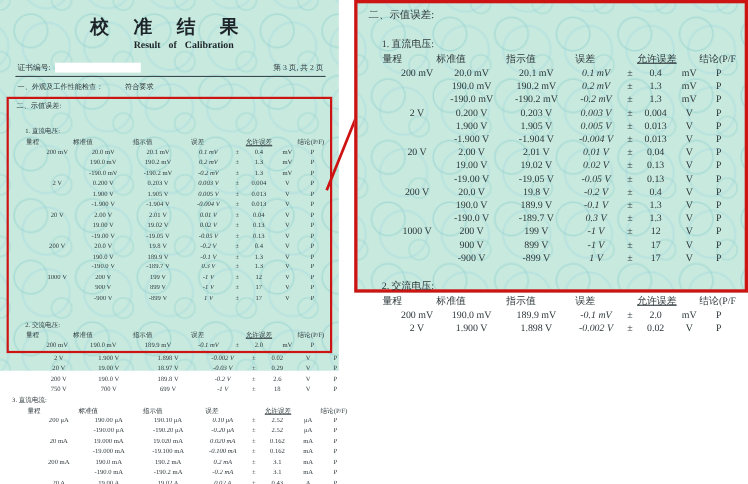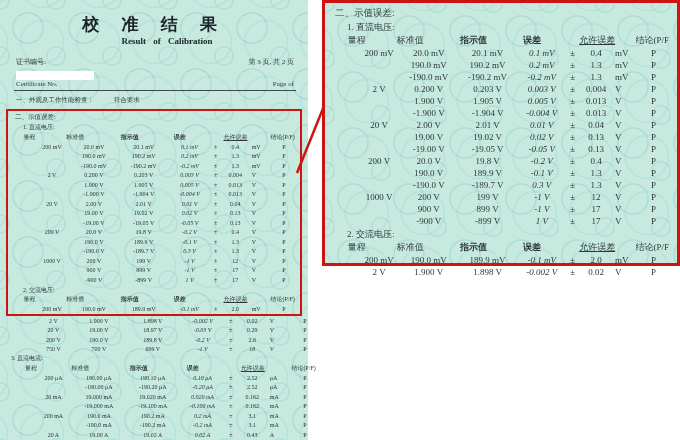--- a/index.html
+++ b/index.html
@@ -10,47 +10,47 @@
     background-color:#c7e9de;
     background-image:
       radial-gradient(circle, rgba(134,204,201,0) 14px, rgba(134,204,201,.50) 15px, rgba(134,204,201,0) 16.5px),
       radial-gradient(circle, rgba(134,204,201,0) 8px, rgba(134,204,201,.40) 9px, rgba(134,204,201,0) 10.5px),
       radial-gradient(circle, rgba(158,214,224,0) 20px, rgba(158,214,224,.42) 21.5px, rgba(158,214,224,0) 23px);
     background-size:56px 56px;
     background-position:0 0, 28px 28px, 14px 14px;
   }
 
   
-  .page { position:absolute; left:0; top:0; width:308px; height:440px; }
+  .page { position:absolute; left:0; top:0; width:308px; height:337px; }
   .title-cn { text-align:center; margin-top:13px; font-size:17px; font-weight:bold;
     letter-spacing:9px; color:#1d2429; }
   .title-en { text-align:center; font-size:9px; font-weight:bold; word-spacing:5px; color:#1d2429;margin-left:26px; }
   .cert-row { display:flex; justify-content:space-between; margin:11px 14px 0 16px; font-size:7px; }
-  .cert-left  { display:flex; align-items:flex-start; gap:4px;flex-direction:column; }
+  .cert-left  { display:flex; align-items:flex-start; gap:4px; }
   .redacted { display:inline-block; width:78px; height:9px; background:#ffffff; }
   .cert-en-row { display:flex; justify-content:space-between; margin:0 14px 0 16px; font-size:7px; }
   .rule { border:none; border-top:1px solid #3a4a50; margin:2px 12px 0 14px; }
   .sec1 { margin:5px 0 0 16px; font-size:6.5px; }
   .sec1 .val { margin-left:18px; }
 
   .highlight-box { border:2px solid #ce1313; margin:4px 6px 0 6px; padding:1px 3px 0 3px; }
   .sec-label { font-size:6.5px; margin:1px 0 0 4px; }
-  .sub-label { font-size:6px; margin:1px 0 0 12px; }
+  .sub-label { font-size:6px; margin:14px 0 0 12px; }
 
   .tbl { width:100%; }
   .tr  { display:flex; align-items:center; }
   .page .tr { height:9.5px; font-size:6px; }
   .page .hdr { height:10px; font-size:6px; }
   .td, .th { overflow:hidden; white-space:nowrap; text-align:center; }
   
   .c0{width:13%;margin-left:24px;} .c1{width:19%;} .c2{width:19%;} .c3{width:16%;font-style:italic;}
-  .c4{width:4%;}  .c5{width:11%;} .c6{width:8%; text-align:left; padding-left:2px;}
+  .c4{width:4%;}  .c5{width:11%;} .c6{width:8%; text-align:center; padding-left:2px;}
   .c7{width:10%;}
   
-  .h0{width:13%;} .h1{width:19%;} .h2{width:19%;font-weight:bold;} .h3{width:16%;font-weight:bold;} .h4{width:23%;text-decoration:underline;} .h5{width:10%;}
+  .h0{width:13%;} .h1{width:19%;} .h2{width:19%;} .h3{width:16%;} .h4{width:23%;text-decoration:underline;} .h5{width:10%;}
 
   .cont { margin:0 9px 0 11px; }
 
   
   .panel { position:absolute; left:322px; top:0; width:358px; height:266px;
     border:3px solid #ce1313; padding:3px 8px 0 10px; }
   .panel .sec-label { font-size:9.5px; height:13px; margin-left:0; }
   .panel .sub-label { font-size:9px; height:12px; margin-left:12px; }
   .panel .tr  { height:12px; font-size:9px; }
   .panel .hdr { height:14px; font-size:9px; }
@@ -65,24 +65,20 @@
 
   <div class="title-cn">校 准 结 果</div>
   <div class="title-en">Result  of  Calibration</div>
 
   <div class="cert-row">
     <span class="cert-left">
       <span>证书编号:</span>
       <span class="redacted"></span>
     </span>
     <span>第 3 页, 共 2 页</span>
-  </div>
-  <div class="cert-en-row">
-    <span>Certificate No.</span>
-    <span>Page  of</span>
   </div>
   <hr class="rule">
 
   <div class="sec1">
     <span>一、外观及工作性能检查：</span>
     <span class="val">符合要求</span>
   </div>
 
   <div class="highlight-box">
     <div class="sec-label">二、示值误差:</div>

